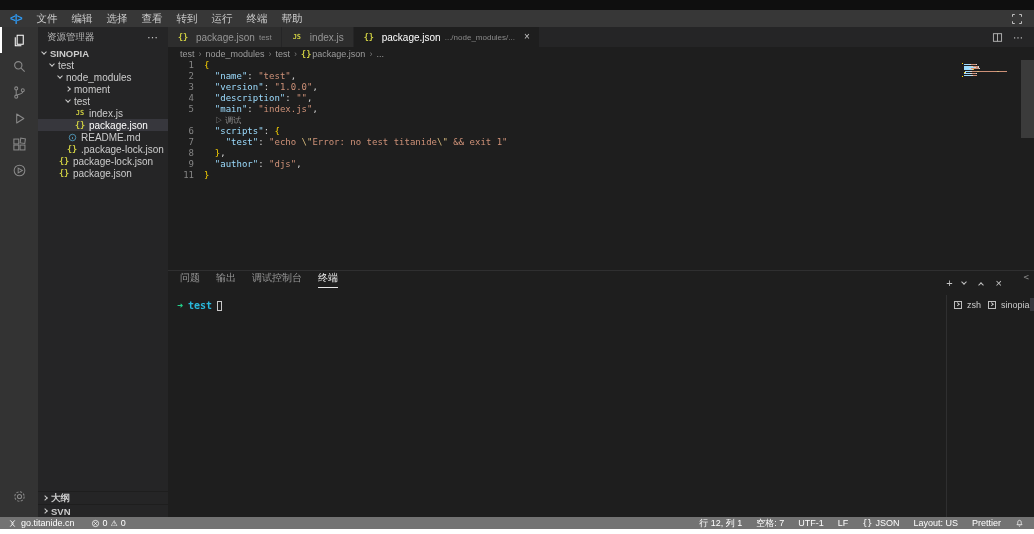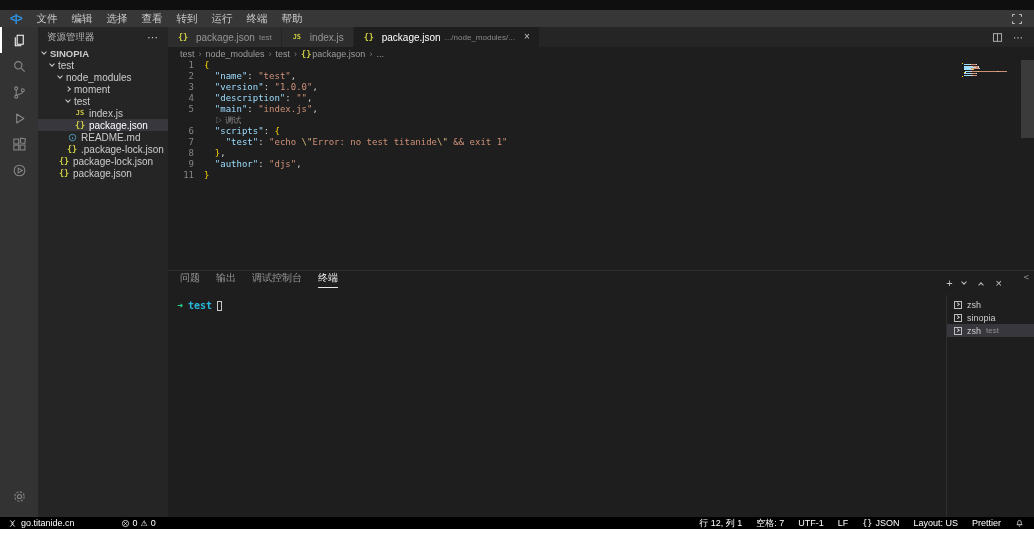--- a/index.html
+++ b/index.html
@@ -74,29 +74,29 @@
   .panel-tab.active { color:#e7e7e7; }
   .panel-tab.active span { border-bottom:1px solid #e7e7e7; }
   .panel-actions { margin-left:auto; display:flex; align-items:center; gap:9px; color:#c5c5c5; margin-right:32px; font-size:11px; }
   .scroll-ind { position:absolute; top:1px; right:5px; color:#8a8a8a; font-size:9px; font-family:"DejaVu Sans Mono",monospace; }
   .panel-body { flex:1; display:flex; min-height:0; }
   .terminal { flex:1; padding:5px 9px; font-family:"DejaVu Sans Mono",monospace; font-size:10px; color:#cccccc; }
   .term-line { display:flex; align-items:center; gap:5px; }
   .prompt-arrow { color:#23d18b; font-weight:bold; }
   .prompt-cwd { color:#29b8db; font-weight:bold; }
   .term-cursor { display:inline-block; width:5px; height:10px; border:1px solid #c8c8c8; }
-  .term-list { width:88px; border-left:1px solid #2f2f30; display:flex; flex-direction:column; padding-top:3px; font-size:9px; color:#cccccc; flex-shrink:0; }
+  .term-list { width:88px; border-left:1px solid #2f2f30; display:flex; padding-top:3px; font-size:9px; color:#cccccc; flex-shrink:0; }
   .tl-row { height:13px; display:flex; align-items:center; gap:5px; padding-left:7px; white-space:nowrap; }
   .tl-row.selected { background:#37373d; }
   .tl-icon { width:8px; height:8px; border:1px solid #bdbdbd; display:inline-flex; align-items:center; justify-content:center; flex-shrink:0; }
   .tl-icon .chev { width:2.5px; height:2.5px; margin:0 1px 0 0; }
   .tl-desc { color:#8f8f8f; font-size:8px; }
 
   
-  .statusbar { height:12px; background:#000000; color:#ffffff; display:flex; align-items:center; font-size:9px;gap:30px; }
+  .statusbar { height:12px; background:#737373; color:#ffffff; display:flex; align-items:center; font-size:9px; }
   .sb-remote { height:100%; display:flex; align-items:center; gap:4px; padding:0 8px; }
   .sb-problems { display:flex; align-items:center; gap:3px; margin-left:8px; }
   .sb-right { margin-left:auto; display:flex; align-items:center; gap:14px; margin-right:10px; }
   .sb-item { display:flex; align-items:center; gap:3px; white-space:nowrap; }
   .sb-json-ico { font-family:"DejaVu Sans Mono",monospace; font-size:8.5px; }
   .warn-glyph { font-size:8px; }
 
   .bottom-strip { height:5px; background:#ffffff; }
   svg { display:block; }
 </style>
@@ -235,20 +235,30 @@
           </div>
           <div class="tree-row" style="padding-left: 20px;">
             <span class="fi json">{}</span>
             <span>package-lock.json</span>
           </div>
           <div class="tree-row" style="padding-left: 20px;">
             <span class="fi json">{}</span>
             <span>package.json</span>
           </div>
         </div>
+      <div class="sb-bottom" id="sb-bottom">
+          <div class="sb-sec">
+            <span class="chev r"></span>
+            <span>大纲</span>
+          </div>
+          <div class="sb-sec">
+            <span class="chev r"></span>
+            <span>SVN</span>
+          </div>
+        </div>
     </div>
 
     <div class="editor-col">
       <div class="tabbar">
         <div id="tabs" style="display:flex;align-items:stretch;">
             <div class="tab">
               <span class="fi json">{}</span>
               <span>package.json</span>
               <span class="desc">test</span>
             </div>

